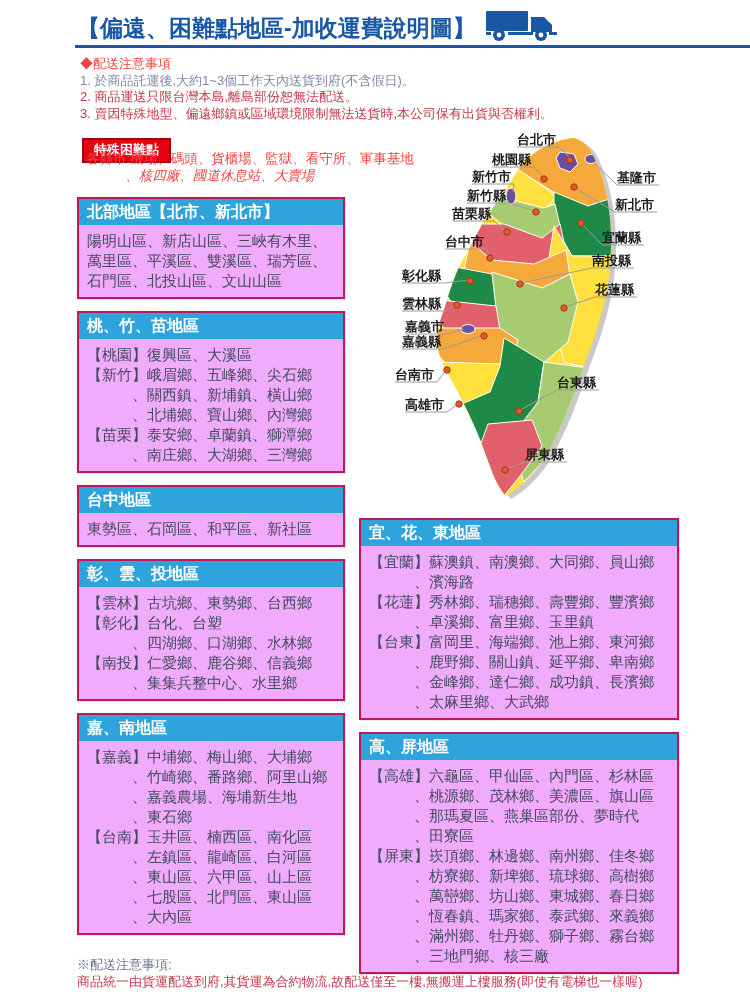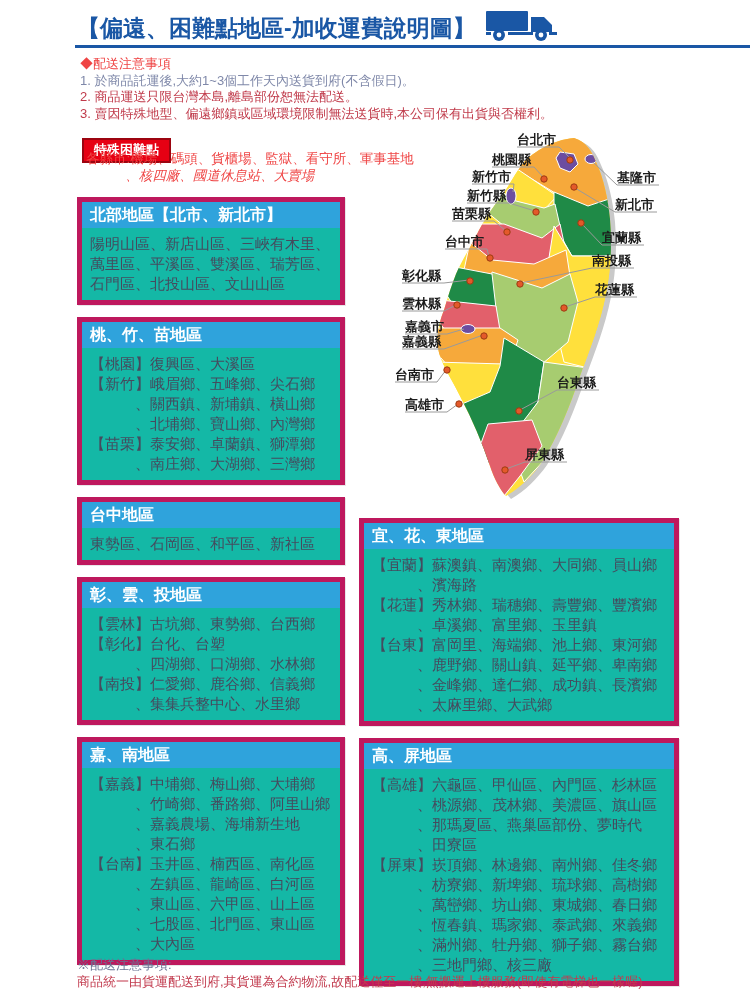--- a/index.html
+++ b/index.html
@@ -22,21 +22,21 @@
   
   .special-badge { position:absolute; left:62px; top:138px; background:#e60013; border:2px solid #9c0410; color:#ffffff;
                    font-size:13px; font-weight:bold; padding:1px 10px 2px; }
   .special-lines { position:absolute; left:66px; top:150px; font-size:13.5px; line-height:17px; color:#ef4444; width:340px; }
   .special-lines .line.indent { margin-left:2.9em;font-style:italic; }
 
   
   .col { position:absolute; display:flex; flex-direction:column; }
   .col-left  { left:57px;  top:197px; width:268px; }
   .col-right { left:339px; top:518px; width:320px; }
-  .region-box { background:#14b8a6; border:5px solid #be185d; margin-bottom:12px; box-shadow:1px 1px 0 #e7e7e7; }
+  .region-box { background:#f0abfc; border:2px solid #be185d; margin-bottom:12px; box-shadow:1px 1px 0 #e7e7e7; }
   .region-header { background:#2fa3dc; color:#fff; font-weight:bold; font-size:16px; height:26px; line-height:26px; padding-left:8px; }
   .region-body { padding:6px 8px 6px 8px; font-size:15px; line-height:20px; color:#454b5e; }
   .region-body .line.indent { margin-left:3em; }
 
   
   .map-wrap { position:absolute; left:372px; top:124px; width:372px; height:385px;text-align:center; }
   .map-wrap svg { display:block; }
   .map-label { font-size:13px; font-weight:bold; fill:#1c1c1c; }
   .leader { fill:none; stroke:#9a9a9a; stroke-width:1; }
   .dot { fill:#e4592a; stroke:#9c3c12; stroke-width:1; }

